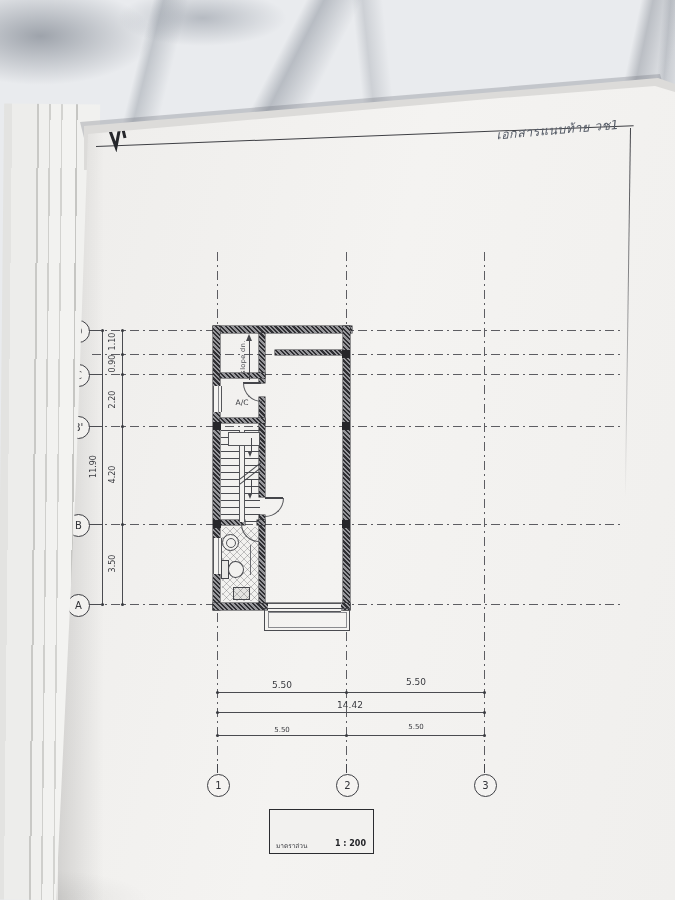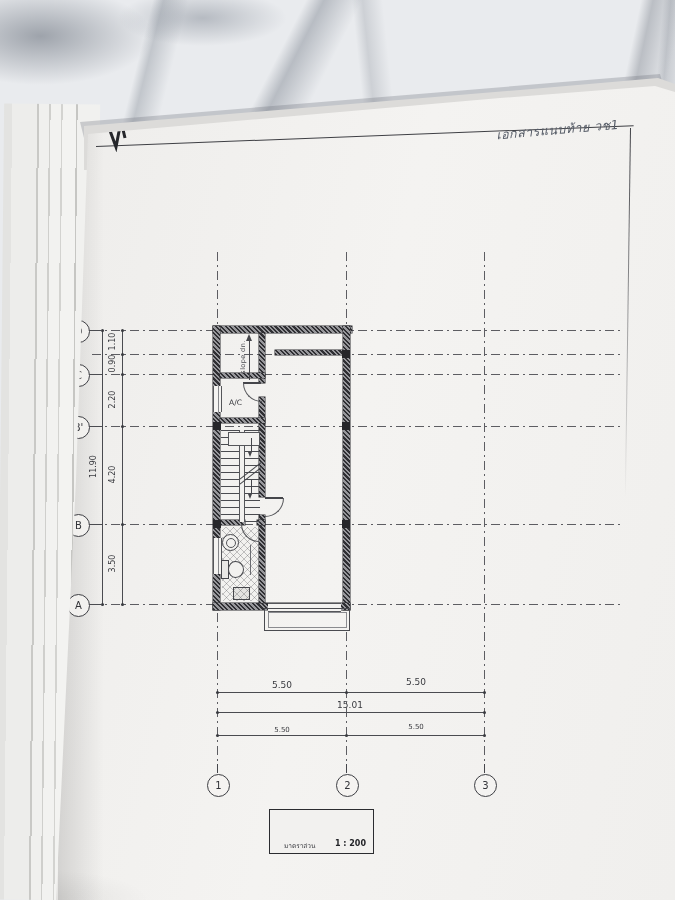--- a/index.html
+++ b/index.html
@@ -161,21 +161,21 @@
     <div class="abs leaf" style="left:243px;top:382px;width:18px;height:1.5px"></div>
     <div class="abs arc bl" style="left:243px;top:383px;width:18px;height:18px"></div>
     <div class="abs leaf" style="left:265px;top:497px;width:18px;height:1.5px"></div>
     <div class="abs arc br" style="left:265px;top:498px;width:18px;height:18px"></div>
     <div class="abs arc bl" style="left:241px;top:524px;width:17px;height:17px"></div>
 
     <div class="abs stem" style="left:249px;top:340px;height:40px"></div>
     <div class="abs tri-up" style="left:246px;top:334px"></div>
     <div class="abs slopelbl" style="left:222px;top:352px">slope dn.</div>
 
-    <div class="abs planlbl" style="left:229px;top:398px;width:26px;">A/C</div>
+    <div class="abs planlbl" style="left:229px;top:398px;width:26px;text-align:center">A/C</div>
 
     <div class="abs treads" style="left:221px;top:430px;width:20px;height:88px"></div>
     <div class="abs treads" style="left:243px;top:430px;width:17px;height:92px"></div>
     <div class="abs wellstrip" style="left:239px;top:430px;width:4px;height:92px"></div>
     <div class="abs landing" style="left:228px;top:432px;width:30px;height:12px"></div>
     <div class="abs breakln" style="left:237px;top:470px;width:28px"></div>
     <div class="abs breakln" style="left:237px;top:475px;width:28px"></div>
     <div class="abs stem" style="left:251px;top:438px;height:14px"></div>
     <div class="abs tri-dn" style="left:248px;top:452px"></div>
     <div class="abs stem" style="left:251px;top:480px;height:14px"></div>
@@ -221,33 +221,33 @@
 
     <div class="abs dimh" style="left:217px;top:692px;width:268px"></div>
     <div class="abs dot" style="left:215.5px;top:690.5px"></div>
     <div class="abs dot" style="left:344.5px;top:690.5px"></div>
     <div class="abs dot" style="left:482.5px;top:690.5px"></div>
     <div class="abs hlabel" style="left:252px;top:680px">5.50</div>
     <div class="abs hlabel" style="left:386px;top:677px">5.50</div>
     <div class="abs dimh" style="left:217px;top:712px;width:268px"></div>
     <div class="abs dot" style="left:215.5px;top:710.5px"></div>
     <div class="abs dot" style="left:482.5px;top:710.5px"></div>
-    <div class="abs hlabel" style="left:320px;top:700px">15.01</div>
+    <div class="abs hlabel" style="left:320px;top:700px">14.42</div>
     <div class="abs dimh" style="left:217px;top:735px;width:268px"></div>
     <div class="abs dot" style="left:215.5px;top:733.5px"></div>
     <div class="abs dot" style="left:344.5px;top:733.5px"></div>
     <div class="abs dot" style="left:482.5px;top:733.5px"></div>
     <div class="abs hlabel small" style="left:252px;top:725px">5.50</div>
     <div class="abs hlabel small" style="left:386px;top:722px">5.50</div>
 
     <div class="abs stem" style="left:217px;top:764px;height:9px"></div>
     <div class="abs stem" style="left:346px;top:764px;height:9px"></div>
     <div class="abs stem" style="left:484px;top:764px;height:9px"></div>
     <div class="abs bub" style="left:207px;top:774px">1</div>
     <div class="abs bub" style="left:336px;top:774px">2</div>
     <div class="abs bub" style="left:474px;top:774px">3</div>
 
     <div class="abs tb-outer" style="left:269px;top:809px;width:103px;height:43px">
-      <div class="abs tb-scale-lbl" style="left:14px;top:31px">มาตราส่วน</div>
+      <div class="abs tb-scale-lbl" style="left:6px;top:31px">มาตราส่วน</div>
       <div class="abs tb-scale-val" style="left:48px;top:29px;width:48px">1 : 200</div>
     </div>
   </div>
 </div>
 
 </body></html>

